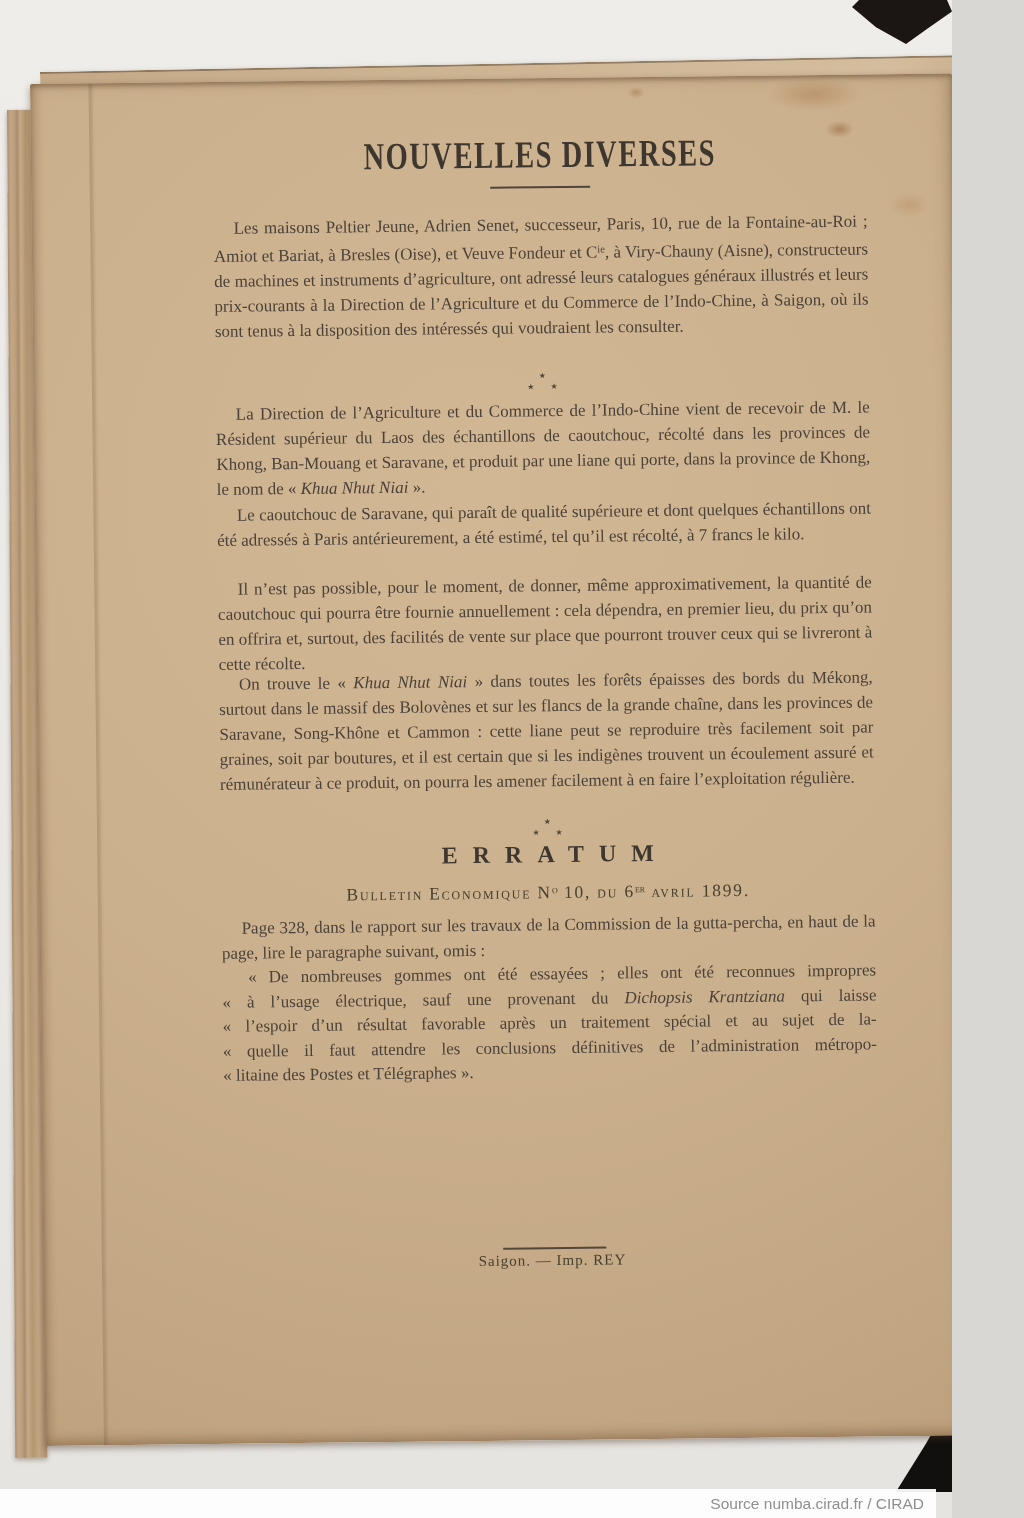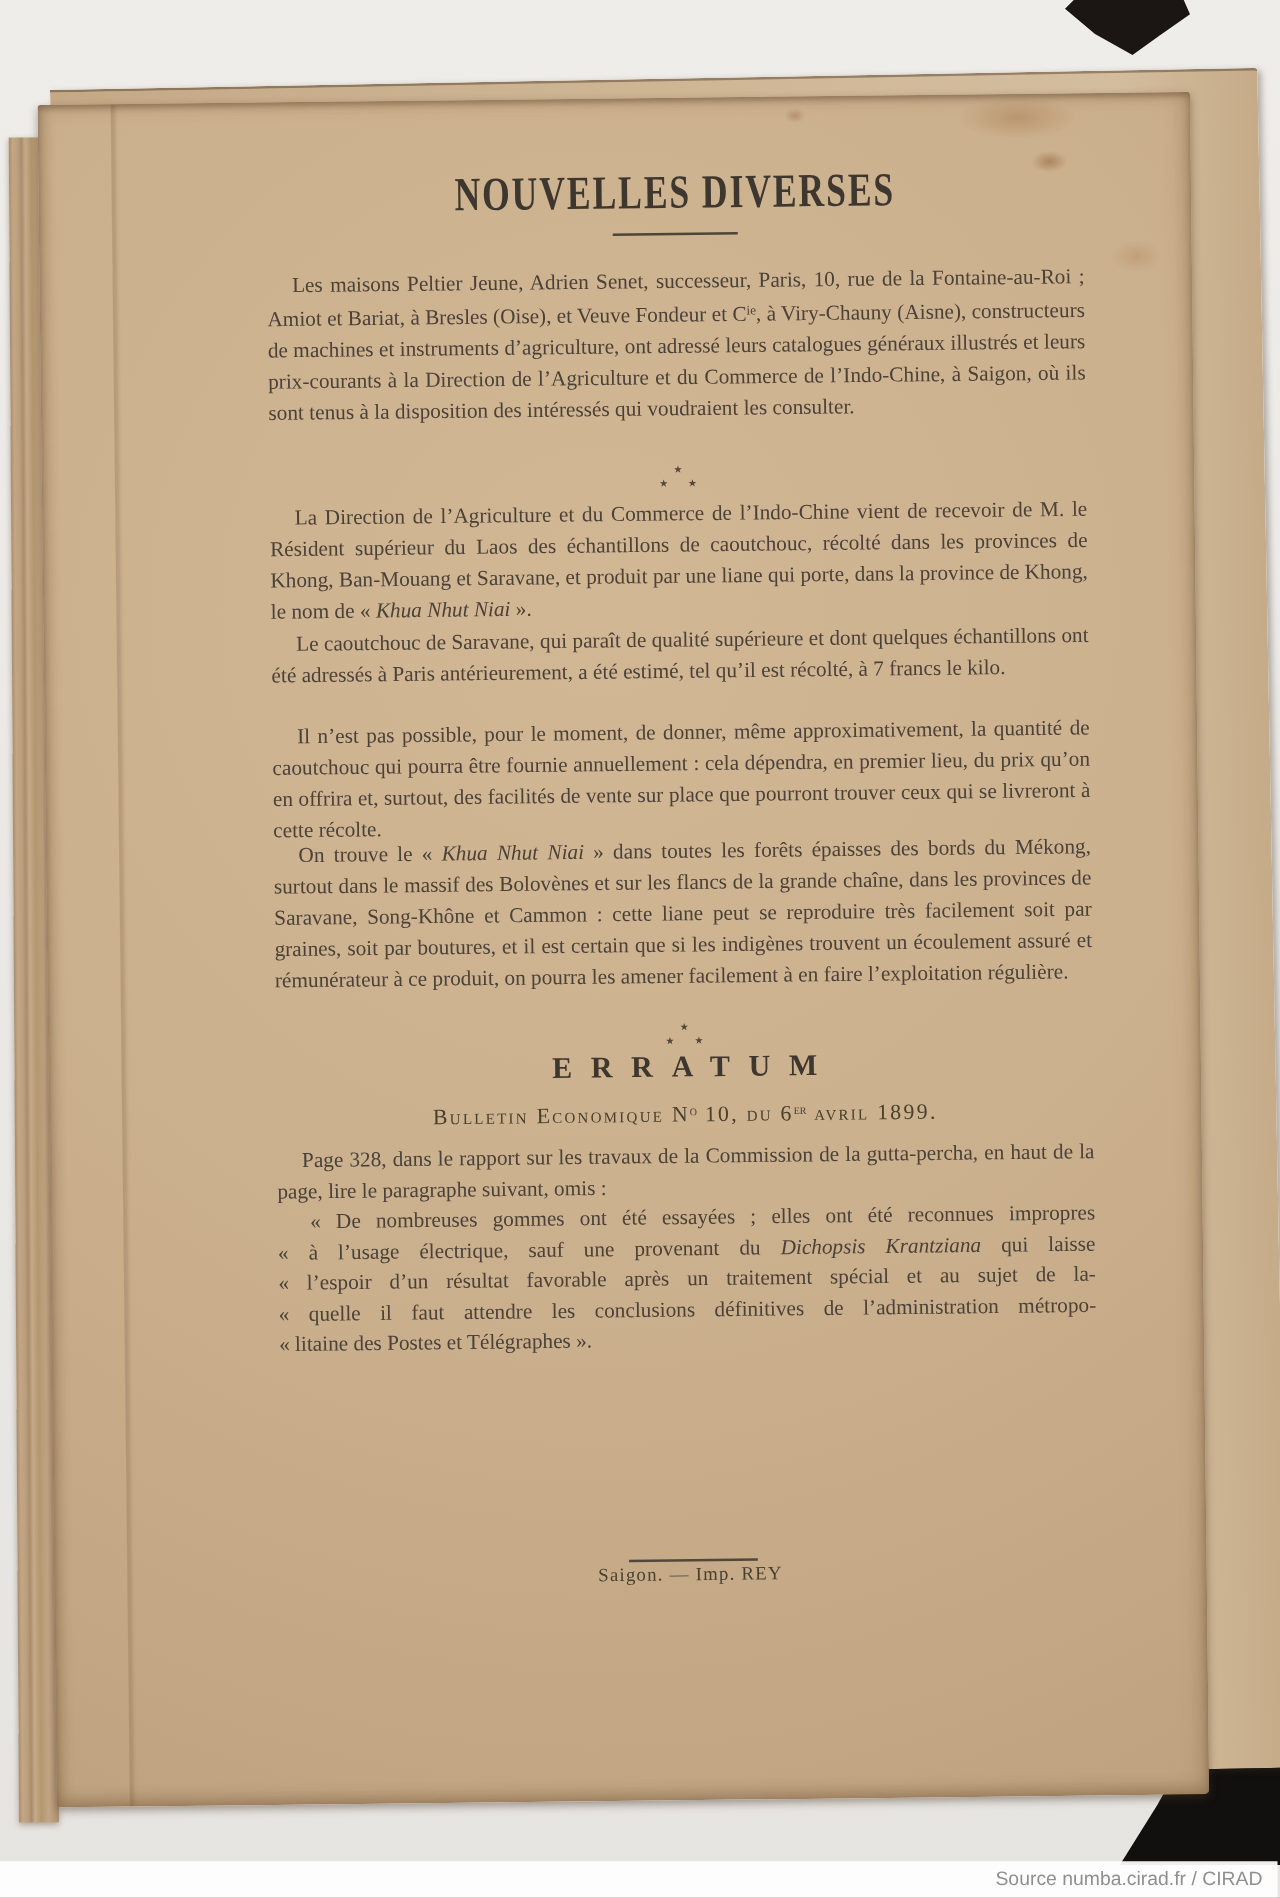--- a/index.html
+++ b/index.html
@@ -1,17 +1,17 @@
 <!DOCTYPE html>
 <html><head>
 <meta charset="utf-8">
 <style>
   html,body{margin:0;padding:0;background:#d9d7d4;}
   .scene{
-    position:relative;width:1024px;height:1518px;overflow:hidden;
+    position:relative;width:952px;height:1518px;overflow:hidden;
     background:linear-gradient(180deg,#efedea 0%,#eae8e5 55%,#e6e4e1 100%);
     font-family:"Liberation Serif","DejaVu Serif",serif;
   }
   
   .cover-top{
     position:absolute;left:852px;top:0;width:100px;height:44px;z-index:2;
     background:#1b1613;
     clip-path:polygon(7% 0,95% 0,100% 26%,76% 64%,54% 100%,24% 62%,0 16%);
   }
   .cover-bottom{
@@ -91,21 +91,21 @@
   .quote{top:884px;}
   .qline{font-size:17px;line-height:24.5px;text-align:justify;}
   .qline.jl{text-align-last:justify;}
   .qline.q1{padding-left:26px;box-sizing:border-box;}
   .imprint-rule{top:1169px;left:278px;width:103px;height:2px;background:#51473a;}
   .imprint{top:1174px;text-align:center;font-size:15px;letter-spacing:1px;color:#47402f;}
   .it{font-style:italic;}
   .sup{font-size:62%;vertical-align:5px;letter-spacing:normal;}
   
   .watermark-bar{
-    position:absolute;left:0;right:2px;bottom:0;height:29px;z-index:10;
+    position:absolute;left:0;right:16px;bottom:0;height:29px;z-index:10;
     background:rgba(255,255,255,0.93);
     font-family:"Liberation Sans","DejaVu Sans",sans-serif;
     font-size:15.5px;color:#8f8f8f;line-height:29px;text-align:right;
     padding-right:12px;box-sizing:border-box;
   }
 </style>
 </head>
 <body>
 
 <div class="scene">

